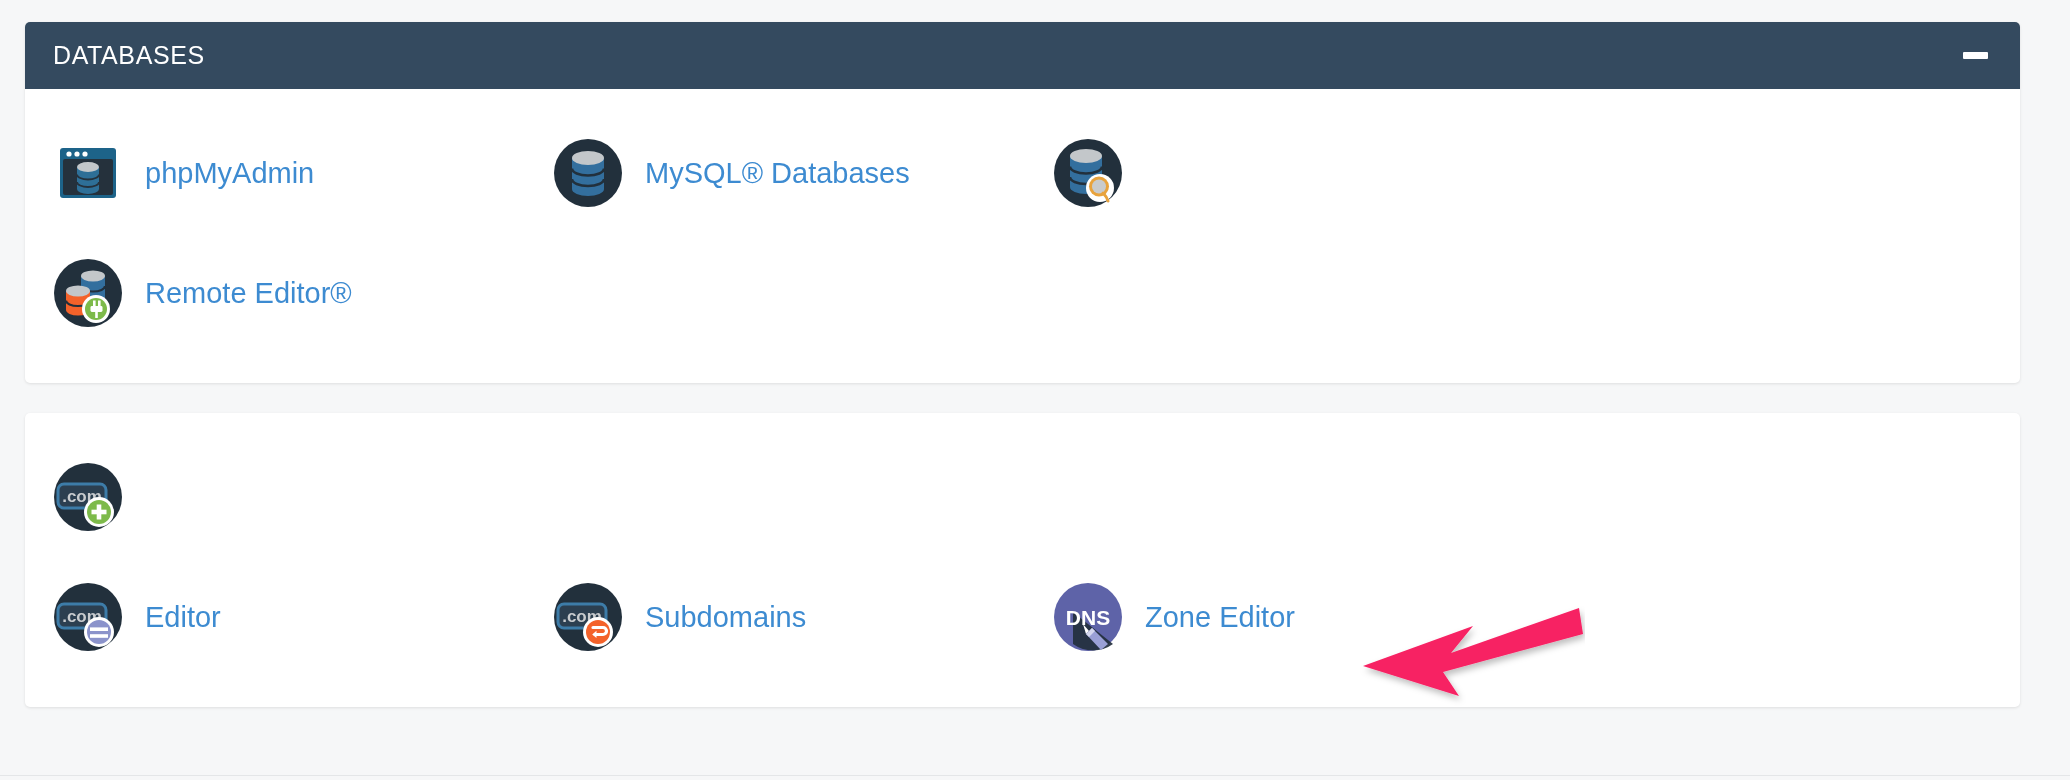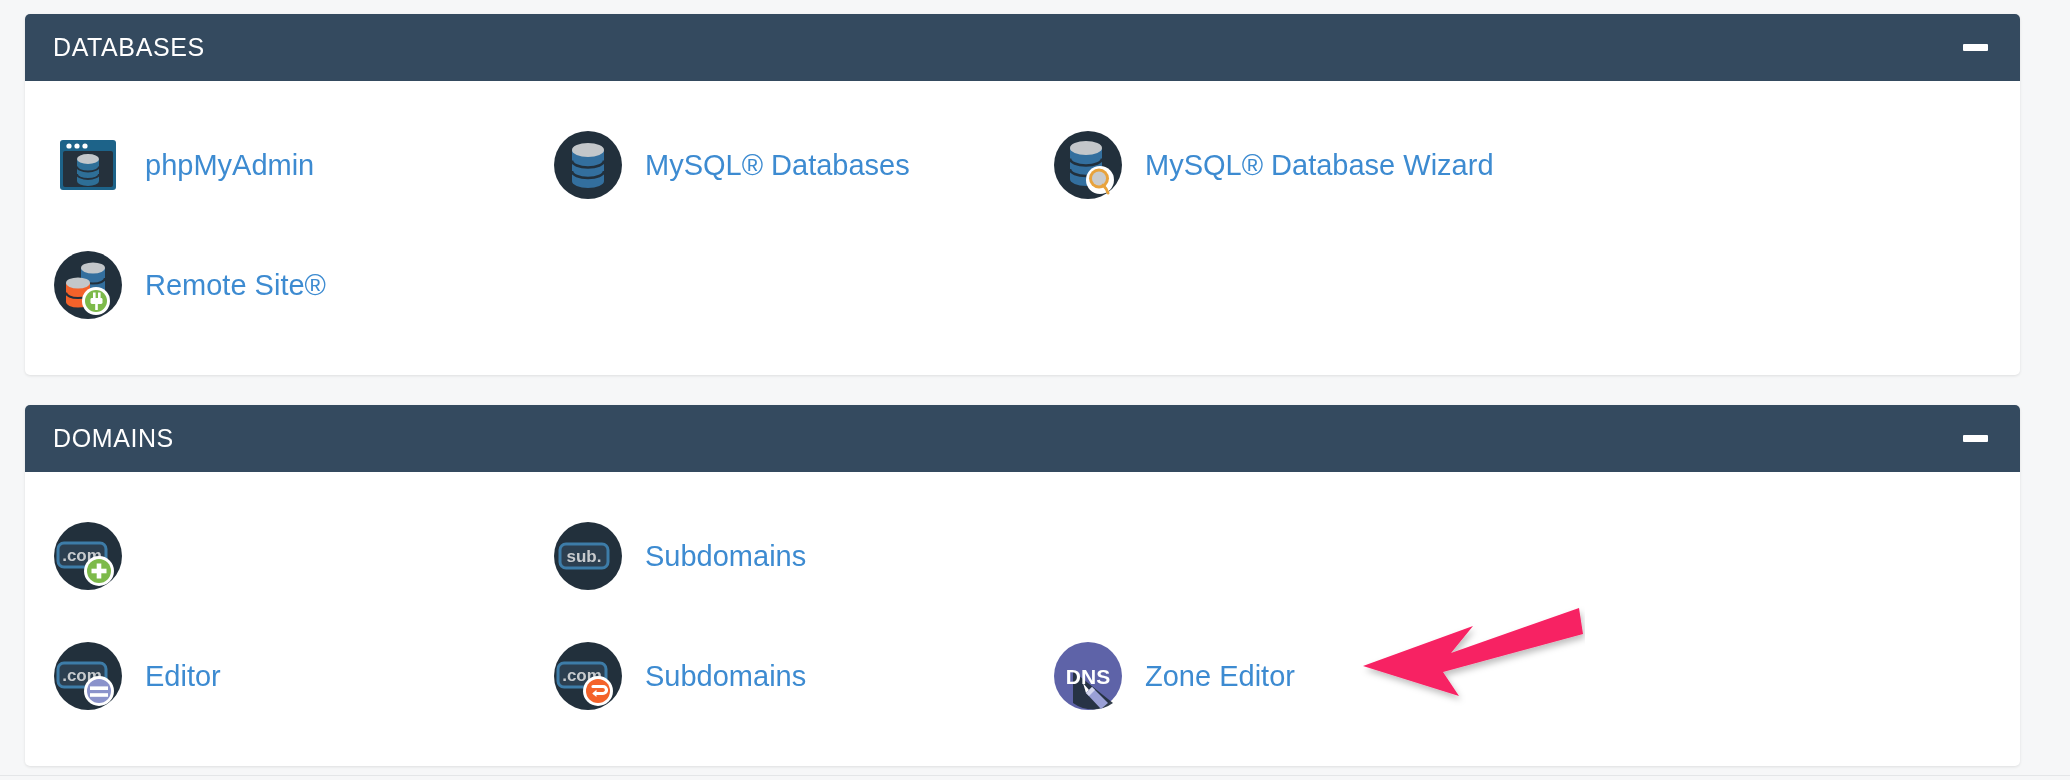--- a/index.html
+++ b/index.html
@@ -2,21 +2,21 @@
 <html><head>
 <meta charset="utf-8">
 <style>
   * { box-sizing: border-box; margin: 0; padding: 0; }
   html, body {
     width: 2070px; height: 780px;
     background: #f6f7f8;
     font-family: "Liberation Sans", sans-serif;
     overflow: hidden;
   }
-  .page { position: relative; width: 2070px; height: 668px; padding: 14px 50px 0 25px; }
+  .page { position: relative; width: 2070px; height: 668px; padding: 22px 50px 0 25px; }
 
   .panel {
     background: #ffffff;
     border-radius: 5px;
     box-shadow: 0 1px 3px rgba(0,0,0,0.10);
     overflow: hidden;
     margin-bottom: 30px;
   }
   .panel-header {
     background: #34495e;
@@ -147,21 +147,20 @@
                 <ellipse cx="33" cy="49" rx="16" ry="7" fill="#336f9e"></ellipse>
                 <path d="M17 28.5 a16 7 0 0 0 32 0" fill="none" stroke="#22303c" stroke-width="2.6"></path>
                 <path d="M17 39 a16 7 0 0 0 32 0" fill="none" stroke="#22303c" stroke-width="2.6"></path>
               </g>
               <circle cx="47" cy="50" r="14" fill="#ffffff"></circle>
               <circle cx="46" cy="48.5" r="10" fill="#e8a33d"></circle>
               <circle cx="46" cy="48.5" r="7" fill="#c9cbcd"></circle>
               <path d="M50 55 q4 4 5 8" stroke="#e8a33d" stroke-width="3" fill="none" stroke-linecap="round"></path>
             </svg>
           </span>
-          <span class="item-label">MySQL® Database Wizard</span>
         </a>
       </div>
 
       <div class="row">
 
         <a class="cell">
           <span class="icon">
             <svg viewBox="0 0 70 70">
               <circle cx="35" cy="35" r="34" fill="#22303c"></circle>
               <g>
@@ -179,63 +178,47 @@
               <circle cx="43" cy="51" r="14" fill="#ffffff"></circle>
               <circle cx="43" cy="51" r="11" fill="#7dba4a"></circle>
               <g fill="#ffffff">
                 <rect x="40" y="42.5" width="2.6" height="6"></rect>
                 <rect x="45" y="42.5" width="2.6" height="6"></rect>
                 <rect x="37.5" y="48" width="12" height="6" rx="1.4"></rect>
                 <rect x="42.2" y="54" width="2.6" height="6"></rect>
               </g>
             </svg>
           </span>
-          <span class="item-label">Remote Site®</span>
+          <span class="item-label">Remote Editor®</span>
         </a>
       </div>
 
     </div>
   </section>
 
   <section class="panel">
-    <div class="panel-header">
-      <span class="panel-title">DOMAINS</span>
-      <span class="collapse-btn">
-        <span class="bar"></span>
-      </span>
-    </div>
     <div class="panel-body">
 
       <div class="row">
 
 
         <a class="cell">
           <span class="icon">
             <svg viewBox="0 0 70 70">
               <circle cx="35" cy="35" r="34" fill="#22303c"></circle>
               <rect x="5" y="22" width="48" height="24" rx="6" fill="#2c3f50" stroke="#3d7ca8" stroke-width="3"></rect>
               <text x="29" y="40" font-family="Liberation Sans, sans-serif" font-size="17" font-weight="bold" fill="#c8cbce" text-anchor="middle">.com</text>
               <circle cx="46" cy="50" r="15" fill="#ffffff"></circle>
               <circle cx="46" cy="50" r="12" fill="#7dba4a"></circle>
               <rect x="43.7" y="42.5" width="4.6" height="15" fill="#ffffff"></rect>
               <rect x="38.5" y="47.7" width="15" height="4.6" fill="#ffffff"></rect>
             </svg>
           </span>
         </a>
 
-        <a class="cell">
-          <span class="icon">
-            <svg viewBox="0 0 70 70">
-              <circle cx="35" cy="35" r="34" fill="#22303c"></circle>
-              <rect x="7" y="23" width="48" height="24" rx="6" fill="#2c3f50" stroke="#3d7ca8" stroke-width="3"></rect>
-              <text x="31" y="41" font-family="Liberation Sans, sans-serif" font-size="17" font-weight="bold" fill="#c8cbce" text-anchor="middle">sub.</text>
-            </svg>
-          </span>
-          <span class="item-label">Subdomains</span>
-        </a>
       </div>
 
       <div class="row">
 
         <a class="cell">
           <span class="icon">
             <svg viewBox="0 0 70 70">
               <circle cx="35" cy="35" r="34" fill="#22303c"></circle>
               <rect x="5" y="22" width="48" height="24" rx="6" fill="#2c3f50" stroke="#3d7ca8" stroke-width="3"></rect>
               <text x="29" y="40" font-family="Liberation Sans, sans-serif" font-size="17" font-weight="bold" fill="#c8cbce" text-anchor="middle">.com</text>

